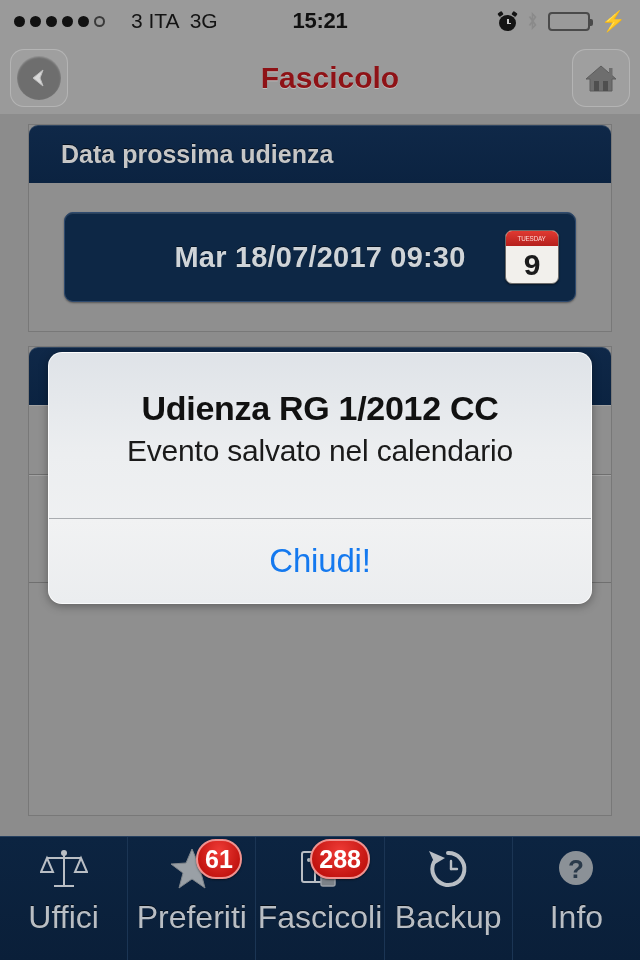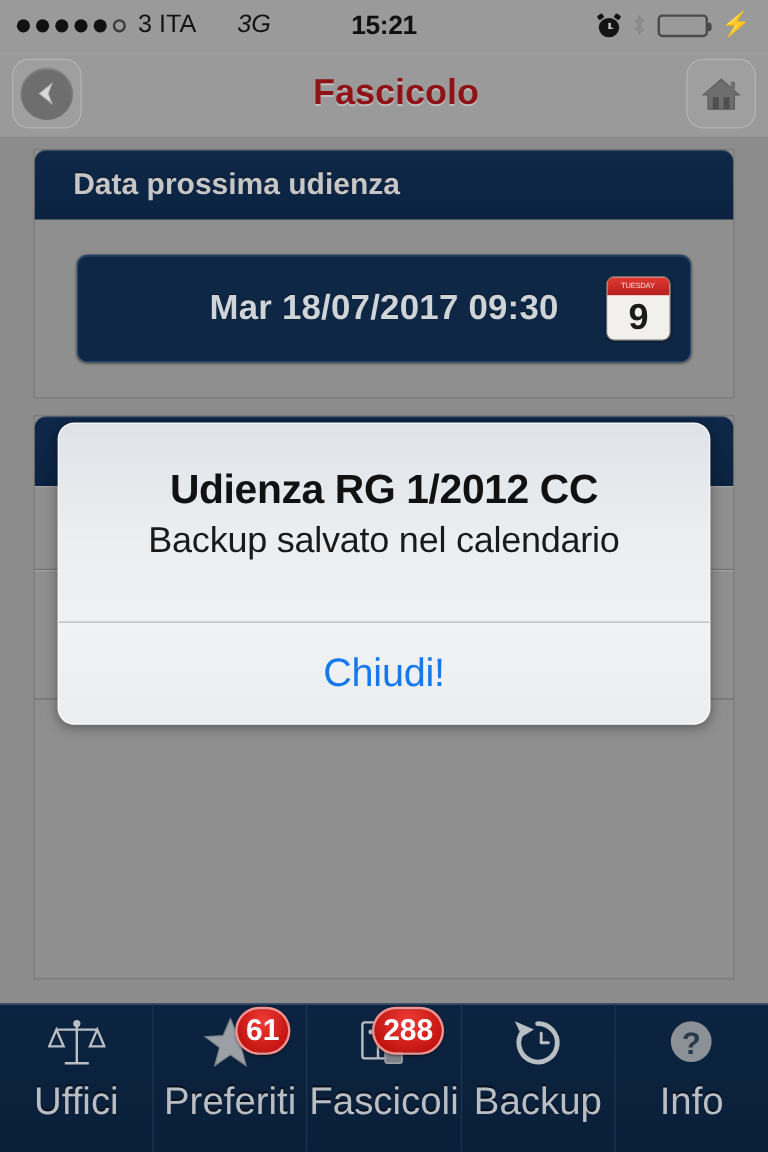--- a/index.html
+++ b/index.html
@@ -21,23 +21,23 @@
     position: absolute; top: 0; left: 0;
     width: 640px; height: 42px;
     background: #9a9a9a;
     display: flex; align-items: center;
     padding: 0 14px;
   }
   .sb-left { display: flex; align-items: center; gap: 0px; }
   .dots { display: flex; align-items: center; gap: 5px; margin-right: 10px; }
   .dot { width: 11px; height: 11px; border-radius: 50%; background: #111; }
   .dot.hollow { background: transparent; border: 2px solid #3a3a3a; width: 11px; height: 11px; }
-  .sb-text { font-size: 21px; color: #141414; letter-spacing: 0px; font-weight: 400; }
+  .sb-text { font-size: 21px; color: #141414; letter-spacing: 0px; font-weight: 400; margin-left: 16px; }
   .sb-carrier { margin-right: 6px; }
-  .sb-net { margin-left: 28px; font-style: italic; }
+  .sb-net { margin-left: 4px; }
   .sb-clock {
     position: absolute; left: 0; right: 0; text-align: center;
     font-size: 22px; font-weight: 700; color: #111;
     letter-spacing: -0.3px;
   }
   .sb-right {
     margin-left: auto; display: flex; align-items: center; gap: 9px;
     position: relative; z-index: 2;
   }
   .icon-alarm { position: relative; width: 19px; height: 19px; }
@@ -342,21 +342,21 @@
       <div class="event-row">
         <div class="event-text">21/01/2012 - DESIGNAZIONE GIUDICE E FISSAZIONE PRIMA UDIENZA</div>
       </div>
     </div>
 
   </div>
 
   <div class="alert">
     <div class="alert-body">
       <div class="alert-title">Udienza RG 1/2012 CC</div>
-      <div class="alert-msg">Backup salvato nel calendario</div>
+      <div class="alert-msg">Evento salvato nel calendario</div>
     </div>
     <div class="alert-sep"></div>
     <div class="alert-btn">Chiudi!</div>
   </div>
 
   <div class="tabbar">
 
     <div class="tab">
       <div class="tab-icon">
         <svg width="48" height="46" viewBox="0 0 48 46">

